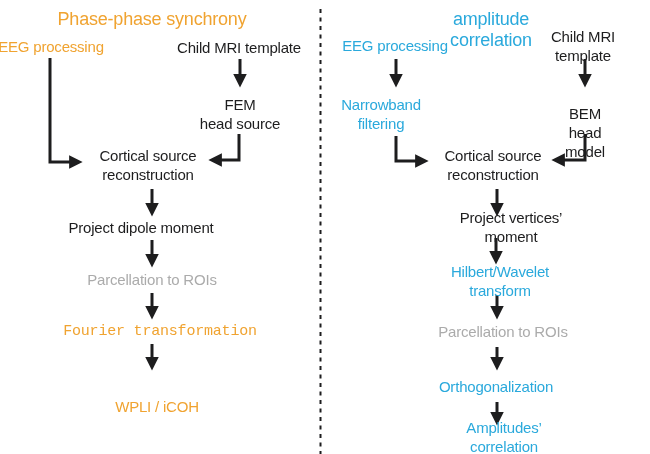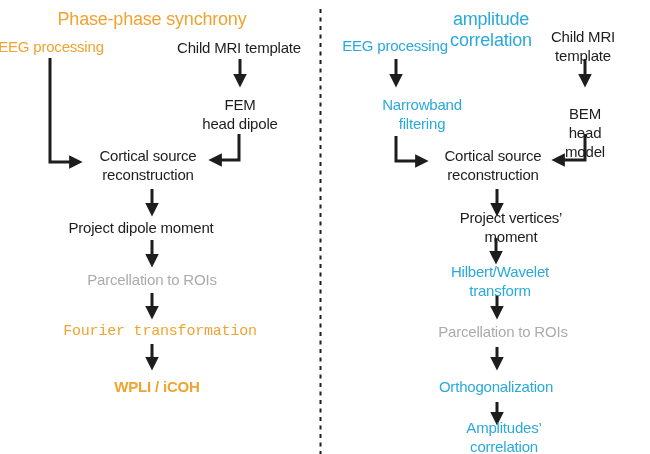--- a/index.html
+++ b/index.html
@@ -75,34 +75,34 @@
     <line class="arrow" x1="497" y1="286" x2="497" y2="298" marker-end="url(#ah)"></line>
     <line class="arrow" x1="497" y1="338" x2="497" y2="349" marker-end="url(#ah)"></line>
     <line class="arrow" x1="497" y1="393" x2="497" y2="404" marker-end="url(#ah)"></line>
   </svg>
 
   <div>
     <div class="label title orange" style="left:152px; top:10px;">Phase-phase synchrony</div>
     <div class="label orange" style="left:51px; top:37px;">EEG processing</div>
     <div class="label" style="left:239px; top:38px;">Child MRI template</div>
     <div class="label" style="left:240px; top:105px;">FEM
-head dipole</div>
+head source</div>
     <div class="label" style="left:148px; top:156px;">Cortical source
 reconstruction</div>
     <div class="label" style="left:141px; top:218px;">Project dipole moment</div>
     <div class="label gray" style="left:152px; top:270px;">Parcellation to ROIs</div>
     <div class="label orange" style="left:160px; top:322px;font-family:Liberation Mono, monospace;">Fourier transformation</div>
-    <div class="label orange" style="left:157px; top:377px;font-weight:bold;">WPLI / iCOH</div>
+    <div class="label orange" style="left:157px; top:397px;">WPLI / iCOH</div>
   </div>
 
   <div>
     <div class="label title cyan" style="left:491px; top:10px;">Amplitude-amplitude correlation</div>
     <div class="label cyan" style="left:395px; top:36px;">EEG processing</div>
     <div class="label" style="left:583px; top:37px;">Child MRI template</div>
-    <div class="label cyan" style="left:422px; top:105px;">Narrowband
+    <div class="label cyan" style="left:381px; top:105px;">Narrowband
 filtering</div>
     <div class="label" style="left:585px; top:123px;">BEM
 head model</div>
     <div class="label" style="left:493px; top:156px;">Cortical source
 reconstruction</div>
     <div class="label" style="left:511px; top:218px;">Project vertices’ moment</div>
     <div class="label cyan" style="left:500px; top:272px;">Hilbert/Wavelet transform</div>
     <div class="label gray" style="left:503px; top:322px;">Parcellation to ROIs</div>
     <div class="label cyan" style="left:496px; top:377px;">Orthogonalization</div>
     <div class="label cyan" style="left:504px; top:428px;">Amplitudes’ correlation</div>

